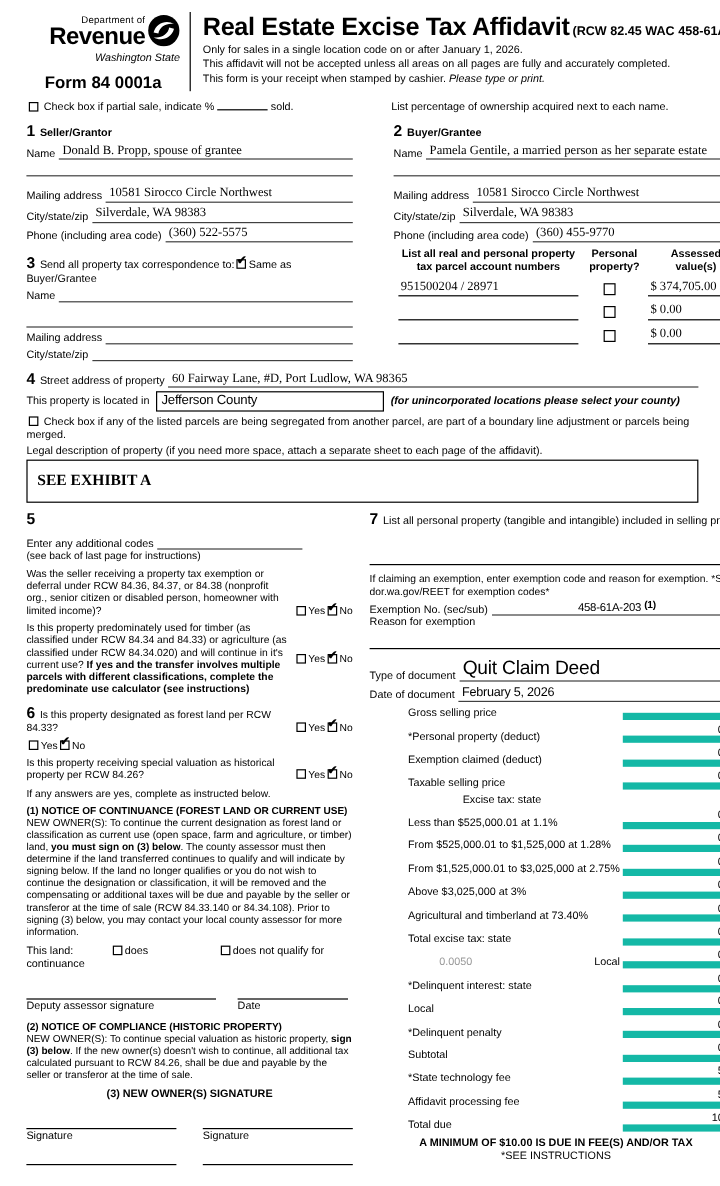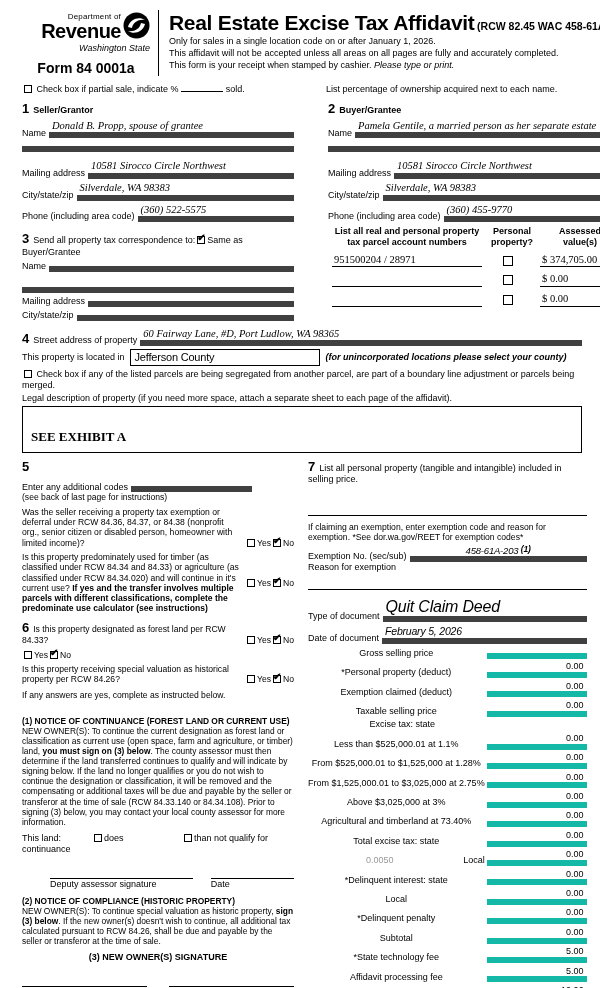--- a/index.html
+++ b/index.html
@@ -30,55 +30,55 @@
   
   .b { font-weight:bold; }
   .cb { display:inline-block; width:8px; height:8px; border:1.2px solid #000;
         position:relative; vertical-align:-1px; margin:0 2px; background:#fff; }
   .cb .ck { position:absolute; top:-4px; left:-1px; font-size:10px;
             font-style:normal; font-weight:bold; line-height:1; }
   .secnum { font-size:13px; font-weight:bold; margin-right:4px; }
   .sechead { font-size:9px; font-weight:bold; }
   .frow { display:flex; align-items:flex-end; margin-top:3px; }
   .flabel { white-space:nowrap; padding-right:3px; }
-  .fline { flex:1; border-bottom:6px solid #404040; min-height:11px; padding:0 3px;font-style:italic; }
+  .fline { flex:1; border-bottom:1px solid #404040; min-height:11px; padding:0 3px; }
   .fv-serif { font-family:"Liberation Serif", serif; font-size:10.5px; }
   .fv-sans { font-size:9.5px; letter-spacing:-.2px; }
   .hline { border-bottom:1px solid #000; }
 
   .cols2 { display:flex; gap:14px; }
   .colL { width:272px; flex:0 0 auto; }
   .colR { flex:1; }
 
   
   .ptab-head { display:flex; text-align:center; font-weight:bold; margin-top:4px; }
   .pc1 { width:158px; } .pc2 { width:52px; } .pc3 { width:72px; margin-left:6px;}
   .prow { display:flex; align-items:flex-end; margin-top:6px; }
   .prow .pnum { width:150px; border-bottom:1px solid #000; min-height:12px;
                 padding:0 2px; margin-left:4px;}
   .prow .pbox { width:52px; text-align:center; }
   .prow .pval { width:72px; border-bottom:1px solid #000; min-height:12px;
                 margin-left:6px; padding:0 2px; }
 
   
-  .legalbox { border:1.5px solid #000; height:47px; margin-top:2px; padding:22px 8px;
+  .legalbox { border:1.5px solid #000; height:36px; margin-top:2px; padding:8px 8px;
               font-family:"Liberation Serif", serif; font-weight:bold; font-size:13px; }
 
   .selbox { display:inline-block; border:1px solid #000; padding:1px 4px;
             min-height:14px; }
 
   .qrow { display:flex; margin-top:4px; }
   .qtext { flex:1; padding-right:4px; font-size:8.6px; }
   .qyn { white-space:nowrap; align-self:flex-end; font-size:8.6px; }
   .small { font-size:8.6px; }
-  .notice { font-size:8.4px; margin-top:16px; }
+  .notice { font-size:8.4px; margin-top:4px; }
 
   
   .mrow { display:flex; align-items:flex-end; margin-top:2.6px; }
-  .mlabel { flex:1; text-align:center; padding-right:2px; white-space:nowrap; }
+  .mlabel { flex:1; text-align:left; padding-right:2px; white-space:nowrap;margin-left:32px; }
   .mval { width:100px; border-bottom:6px solid #14b8a6; text-align:right;
           padding:0 3px; min-height:11px; flex:0 0 auto; }
   .mhead { justify-content:center; text-align:center; }
   .mhead span { margin-right:90px; }
   .rate { color:#999; margin-right:auto; padding-left:58px; }
   .mrow.has-rate .mlabel { flex:0 0 auto; }
 
   .sigline { border-bottom:1px solid #000; height:13px; }
 
   .center { text-align:center; }
@@ -269,25 +269,25 @@
         <span class="qyn"><span class="cb"></span><span>Yes</span><span class="cb checked"><i class="ck">✔</i></span><span>No</span></span>
       </div>
 
       <div class="small" style="margin-top:5px;">If any answers are yes, complete as instructed below.</div>
       <div class="notice b">(1) NOTICE OF CONTINUANCE (FOREST LAND OR CURRENT USE)</div>
       <div class="notice" style="margin-top:0;"><span>NEW OWNER(S): To continue the current designation as forest land or classification as current use (open space, farm and agriculture, or timber) land, </span><span class="b">you must sign on (3) below</span><span>. The county assessor must then determine if the land transferred continues  to qualify and will indicate by signing below. If the land no longer qualifies or you do not wish to continue the designation or classification, it will be removed and the compensating or additional taxes will be due and payable by the seller or transferor at the time of sale (RCW 84.33.140 or 84.34.108). Prior to signing (3) below, you may contact your local county assessor for more information.</span></div>
 
       <div style="display:flex; margin-top:6px;">
         <span style="width:70px;">This land:</span>
         <span style="width:90px;"><span class="cb"></span><span>does</span></span>
-        <span><span class="cb"></span><span>than not qualify for</span></span>
+        <span><span class="cb"></span><span>does not qualify for</span></span>
       </div>
       <div>continuance</div>
 
-      <div style="display:flex; gap:18px; margin-top:12px;margin-left:28px;">
+      <div style="display:flex; gap:18px; margin-top:12px;">
         <div style="width:158px;">
           <div class="sigline"></div>
           <div>Deputy assessor signature</div>
         </div>
         <div style="width:92px;">
           <div class="sigline"></div>
           <div>Date</div>
         </div>
       </div>
 

